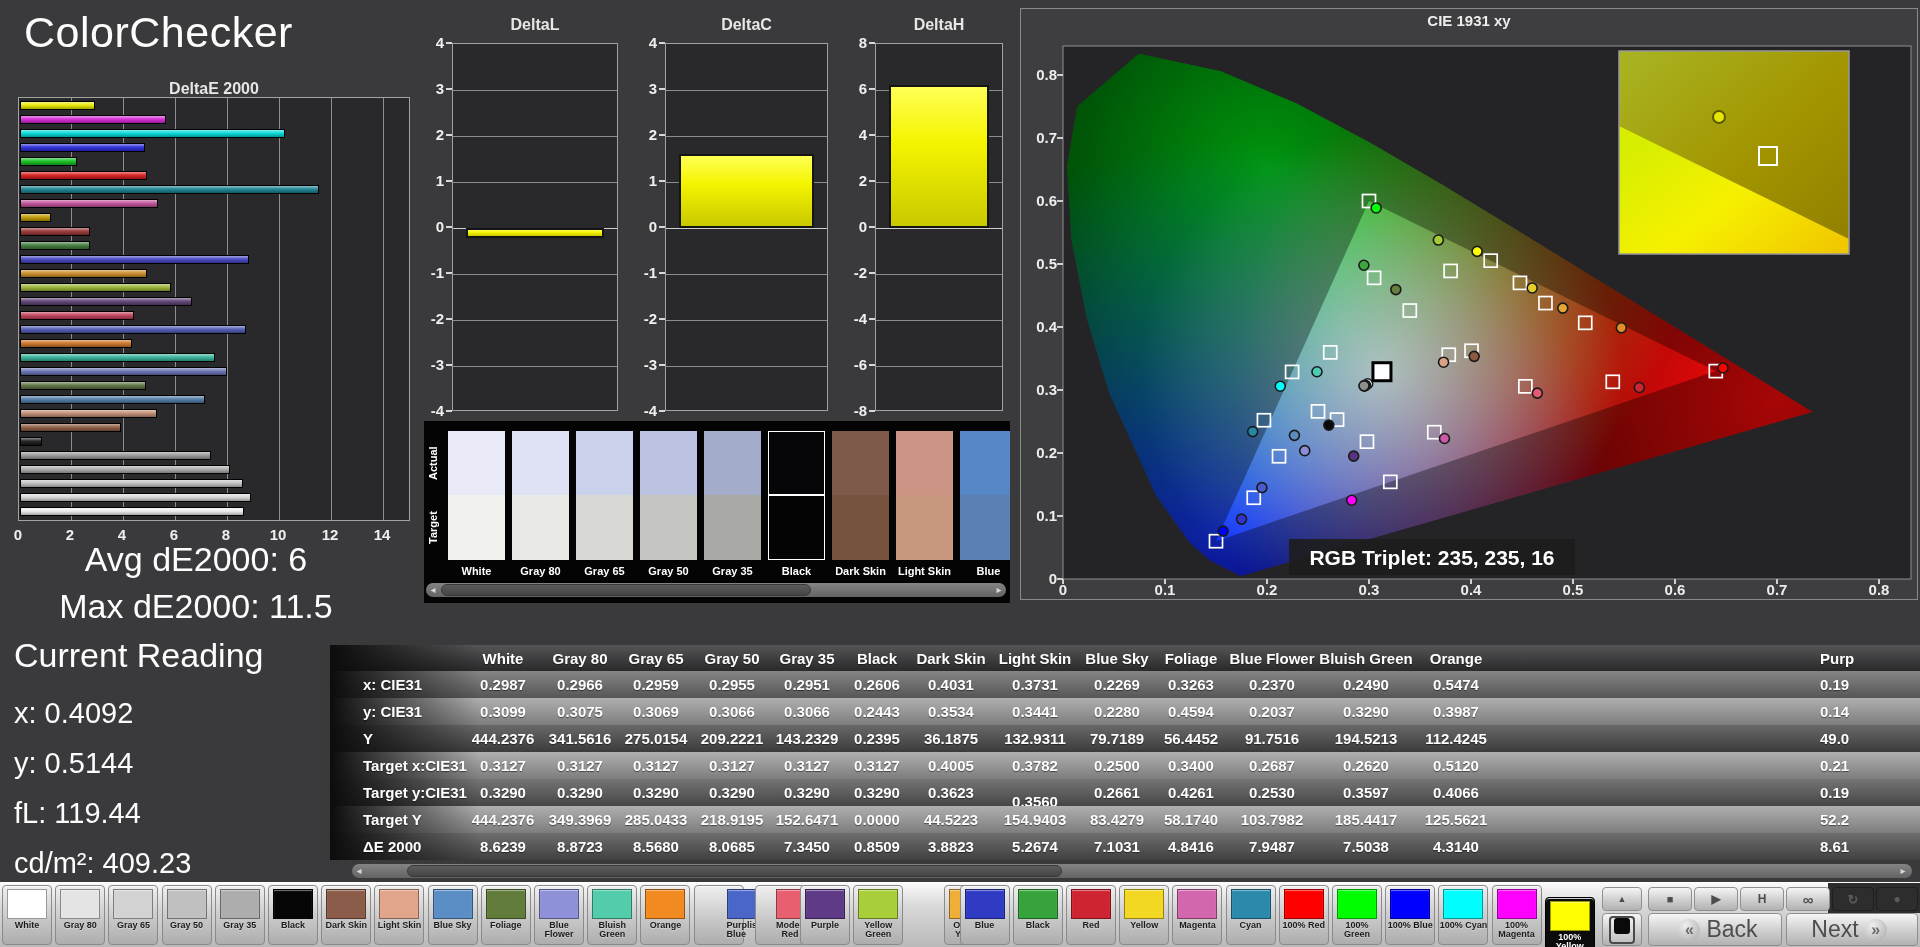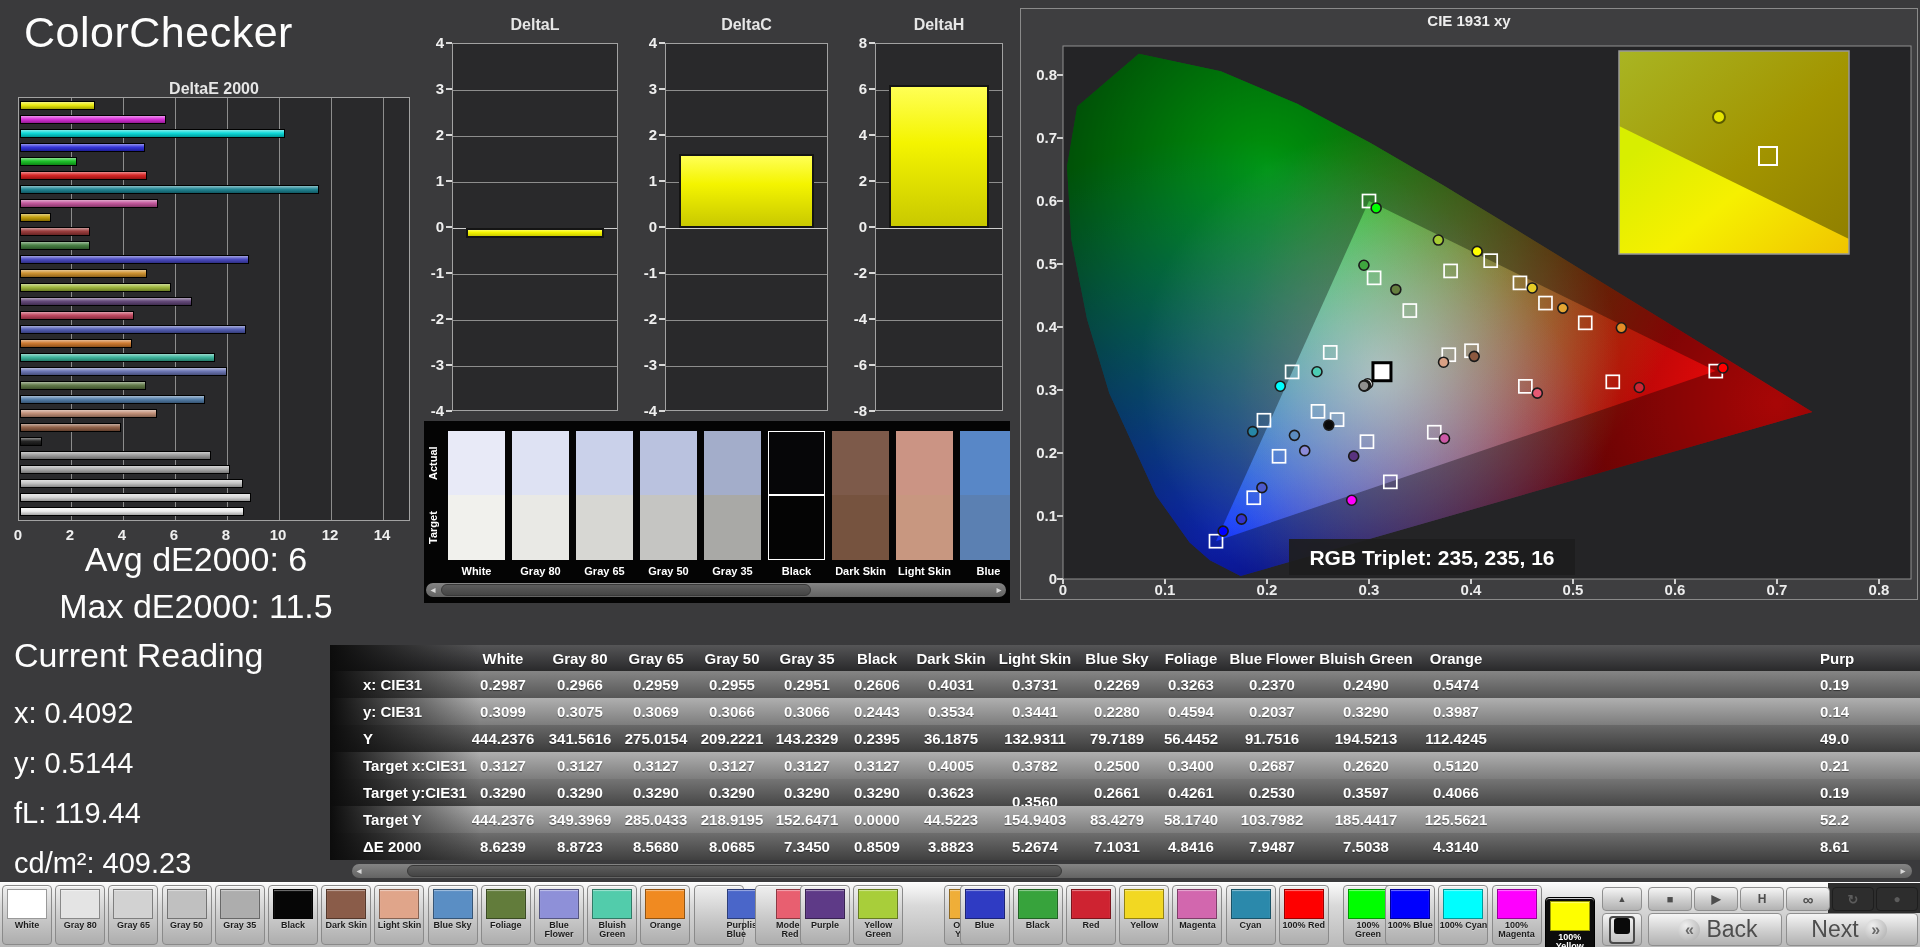--- a/index.html
+++ b/index.html
@@ -685,21 +685,21 @@
           <div class="plabel">Magenta</div>
         </div>
         <div class="pbtn" style="left: 1225.6px;">
           <div class="pswatch" style="background: rgb(43, 137, 171);"></div>
           <div class="plabel">Cyan</div>
         </div>
         <div class="pbtn" style="left: 1278.8px;">
           <div class="pswatch" style="background: rgb(254, 0, 0);"></div>
           <div class="plabel">100% Red</div>
         </div>
-        <div class="pbtn" style="left: 1332px; margin-left: 11px;">
+        <div class="pbtn" style="left: 1332px;">
           <div class="pswatch" style="background: rgb(0, 254, 0);"></div>
           <div class="plabel">100% Green</div>
         </div>
         <div class="pbtn" style="left: 1385.2px;">
           <div class="pswatch" style="background: rgb(0, 0, 254);"></div>
           <div class="plabel">100% Blue</div>
         </div>
         <div class="pbtn" style="left: 1438.4px;">
           <div class="pswatch" style="background: rgb(0, 254, 254);"></div>
           <div class="plabel">100% Cyan</div>

